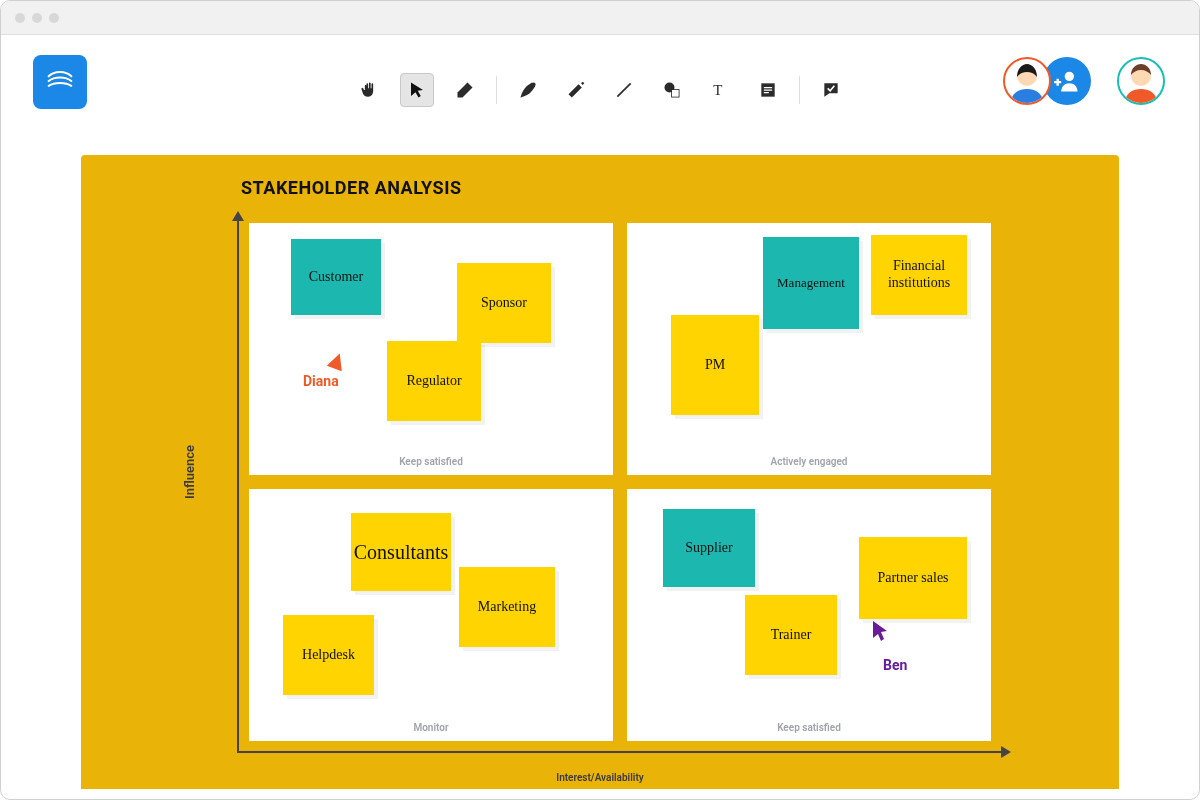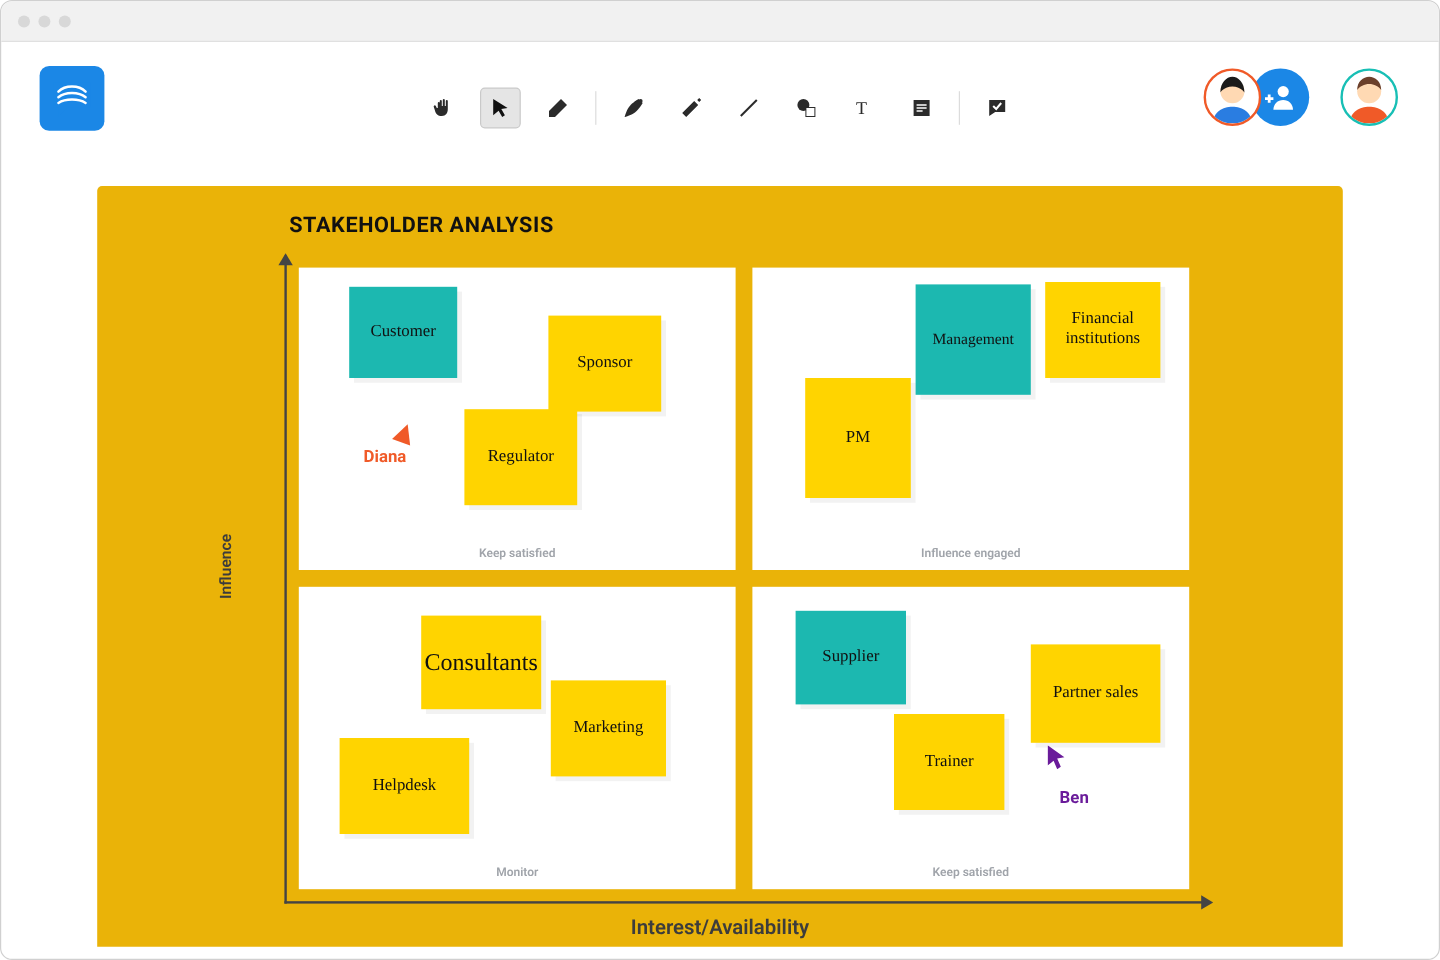--- a/index.html
+++ b/index.html
@@ -17,21 +17,21 @@
   .avatars { position: absolute; top: 22px; right: 34px; display: flex; align-items: center; gap: 26px; }
   .avatar-group { display: flex; align-items: center; }
   .avatar { width: 48px; height: 48px; border-radius: 50%; display: flex; align-items: center; justify-content: center; overflow: hidden; }
   .avatar.diana { background: #fff; border: 2px solid #f05a28; margin-right: -8px; z-index: 1; }
   .avatar.add { background: #1b87e6; color: #fff; }
   .avatar.ben { background: #fff; border: 2px solid #18bfb5; }
 
   .canvas { position: absolute; top: 120px; left: 80px; right: 80px; bottom: 10px; background: #eab308; border-top-left-radius: 4px; border-top-right-radius: 4px; }
   .title { position: absolute; top: 22px; left: 160px; font-size: 18px; font-weight: 700; letter-spacing: 0.5px; color: #111; }
   .ylabel { position: absolute; left: 108px; top: 50%; transform: translate(-50%, -50%) rotate(-90deg); font-size: 13px; color: #3c3c3c; font-weight: 600; }
-  .xlabel { position: absolute; bottom: 6px; left: 50%; transform: translateX(-50%); font-size: 17px; color: #3c3c3c; font-weight: 600; }
+  .xlabel { position: absolute; bottom: 6px; left: 50%; transform: translateX(-50%); font-size: 10px; color: #3c3c3c; font-weight: 600; }
   .axis-y { position: absolute; left: 156px; top: 58px; bottom: 36px; width: 2px; background: #444; }
   .axis-y::before { content: ""; position: absolute; top: -2px; left: -5px; width: 0; height: 0; border-left: 6px solid transparent; border-right: 6px solid transparent; border-bottom: 10px solid #444; }
   .axis-x { position: absolute; left: 156px; right: 110px; bottom: 36px; height: 2px; background: #444; }
   .axis-x::after { content: ""; position: absolute; right: -2px; top: -5px; width: 0; height: 0; border-top: 6px solid transparent; border-bottom: 6px solid transparent; border-left: 10px solid #444; }
 
   .grid4 { position: absolute; left: 168px; right: 128px; top: 68px; bottom: 48px; display: grid; grid-template-columns: 1fr 1fr; grid-template-rows: 1fr 1fr; gap: 14px; }
   .quad { position: relative; background: #fff; }
   .quad-label { position: absolute; bottom: 8px; left: 50%; transform: translateX(-50%); font-size: 10px; color: #a0a4aa; font-weight: 600; }
   .note { position: absolute; display: flex; align-items: center; justify-content: center; text-align: center; font-size: 14px; color: #111; box-shadow: 4px 4px 0 rgba(0,0,0,0.05); padding: 4px; line-height: 1.2; font-family: Liberation Serif, serif; }
   .note.yellow { background: #ffd400; }
@@ -169,27 +169,27 @@
           <div class="cursor diana" style="left:80px;top:130px">
             <div class="arrow"></div>
             <div class="name">Diana</div>
           </div>
         </div>
 
         <div class="quad">
           <div class="note teal" style="left:136px;top:14px;width:96px;height:92px;font-size:13px">Management</div>
           <div class="note yellow" style="left:244px;top:12px;width:96px;height:80px">Financial institutions</div>
           <div class="note yellow" style="left:44px;top:92px;width:88px;height:100px">PM</div>
-          <div class="quad-label">Influence engaged</div>
+          <div class="quad-label">Actively engaged</div>
         </div>
 
         <div class="quad">
           <div class="note yellow" style="left:102px;top:24px;width:100px;height:78px;font-size:20px">Consultants</div>
           <div class="note yellow" style="left:210px;top:78px;width:96px;height:80px">Marketing</div>
-          <div class="note yellow" style="left:34px;top:126px;width:108px;height:80px">Helpdesk</div>
+          <div class="note yellow" style="left:34px;top:126px;width:91px;height:80px">Helpdesk</div>
           <div class="quad-label">Monitor</div>
         </div>
 
         <div class="quad">
           <div class="note teal" style="left:36px;top:20px;width:92px;height:78px">Supplier</div>
           <div class="note yellow" style="left:232px;top:48px;width:108px;height:82px">Partner sales</div>
           <div class="note yellow" style="left:118px;top:106px;width:92px;height:80px">Trainer</div>
           <div class="quad-label">Keep satisfied</div>
           <div class="cursor ben" style="left:246px;top:132px">
             <svg class="arrow-svg" width="16" height="20" viewBox="0 0 16 20">

